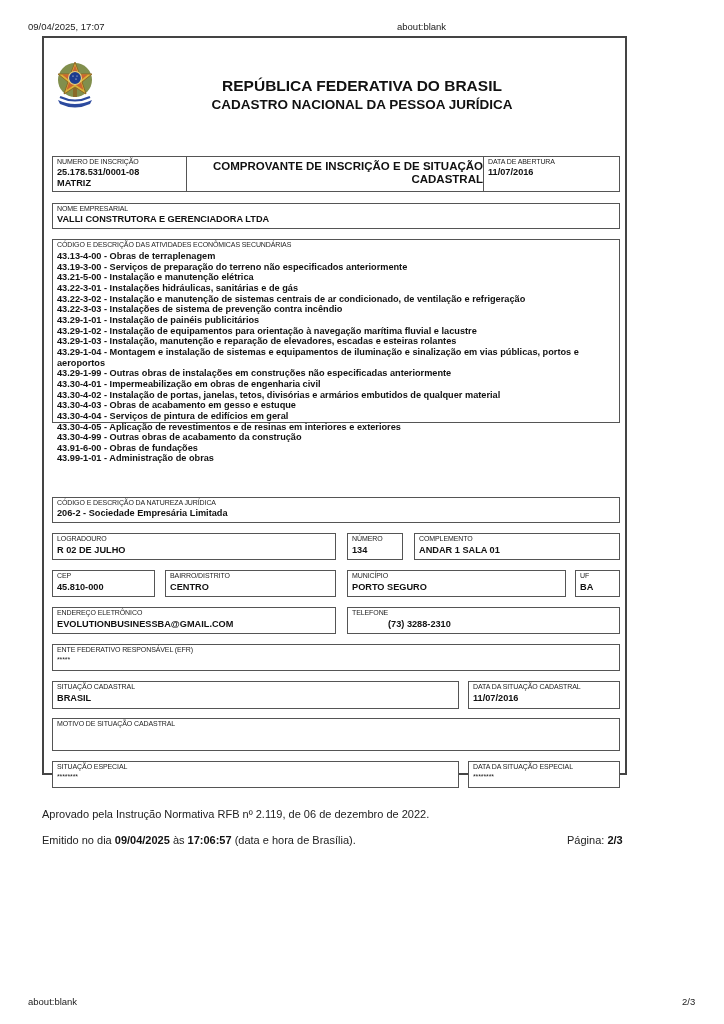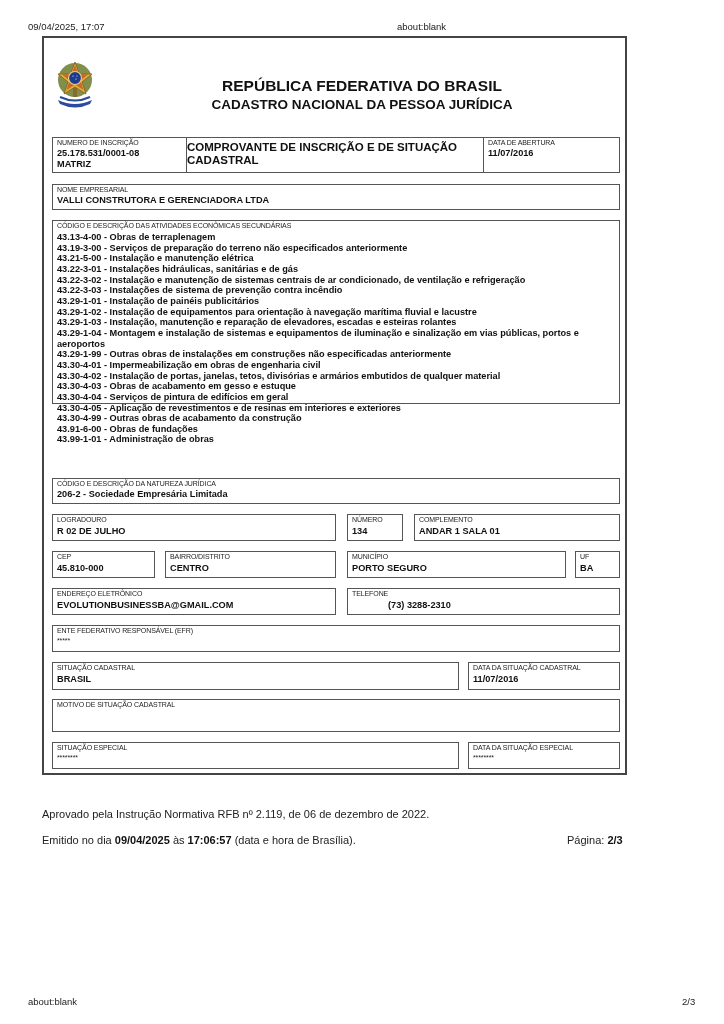--- a/index.html
+++ b/index.html
@@ -2,21 +2,21 @@
 <html><head>
 <meta charset="utf-8">
 <style>
   html, body { margin: 0; padding: 0; background: #ffffff; }
   body { width: 724px; height: 1024px; position: relative; overflow: hidden;
          font-family: "Liberation Sans", sans-serif; color: #111; }
   .abs { position: absolute; }
   .hdr-text { font-size: 9.5px; color: #222; }
   .frame { position: absolute; left: 42px; top: 36px; width: 585px; height: 739px;
            border: 2px solid #444; box-sizing: border-box; }
-  .box { position: absolute; border: 1.3px solid #555; box-sizing: border-box; background: #fff; }
+  .box { position: absolute; border: 1.3px solid #555; box-sizing: border-box; background: #fff; margin-top: 19px; }
   .lbl { position: absolute; left: 4px; top: 1px; font-size: 7px; color: #222; white-space: nowrap; letter-spacing: -0.1px; }
   .val { position: absolute; left: 4px; font-size: 9.2px; font-weight: bold; color: #111; white-space: nowrap; }
   .title1 { position: absolute; left: 0; width: 100%; text-align: center; font-weight: bold; font-size: 15.5px; color: #111; margin-top: 24px; }
   .title2 { position: absolute; left: 0; width: 100%; text-align: center; font-weight: bold; font-size: 13.5px; color: #111; }
   .act-list { position: absolute; left: 4px; top: 11px; right: 4px; font-size: 9.2px; font-weight: bold; line-height: 10.65px; color: #111; }
   .act-item { white-space: normal; }
   .foot { font-size: 11px; color: #222; white-space: nowrap; }
   .foot b { color: #111; }
   .emblem { position: absolute; left: 55px; top: 58px; width: 40px; height: 52px; }
 </style>
@@ -43,21 +43,21 @@
 
 <div class="title1" style="top:53px;">REPÚBLICA FEDERATIVA DO BRASIL</div>
 <div class="title2" style="top:97px;">CADASTRO NACIONAL DA PESSOA JURÍDICA</div>
 
 <div class="box" style="left:52px; top:137px; width:135px; height:36px;">
   <div class="lbl">NUMERO DE INSCRIÇÃO</div>
   <div class="val" style="top:10px;">25.178.531/0001-08</div>
   <div class="val" style="top:21px;">MATRIZ</div>
 </div>
 <div class="box" style="left:186px; top:137px; width:298px; height:36px;">
-  <div style="position:absolute; left:0; right:0; top:3px; text-align:left; font-weight:bold; font-size:11.5px; line-height:13px;">
+  <div style="position:absolute; left:0; right:0; top:3px; text-align:right; font-weight:bold; font-size:11.5px; line-height:13px;">
     <div>COMPROVANTE DE INSCRIÇÃO E DE SITUAÇÃO</div>
     <div>CADASTRAL</div>
   </div>
 </div>
 <div class="box" style="left:483px; top:137px; width:137px; height:36px;">
   <div class="lbl">DATA DE ABERTURA</div>
   <div class="val" style="top:10px;">11/07/2016</div>
 </div>
 
 <div class="box" style="left:52px; top:184px; width:568px; height:26px;">

